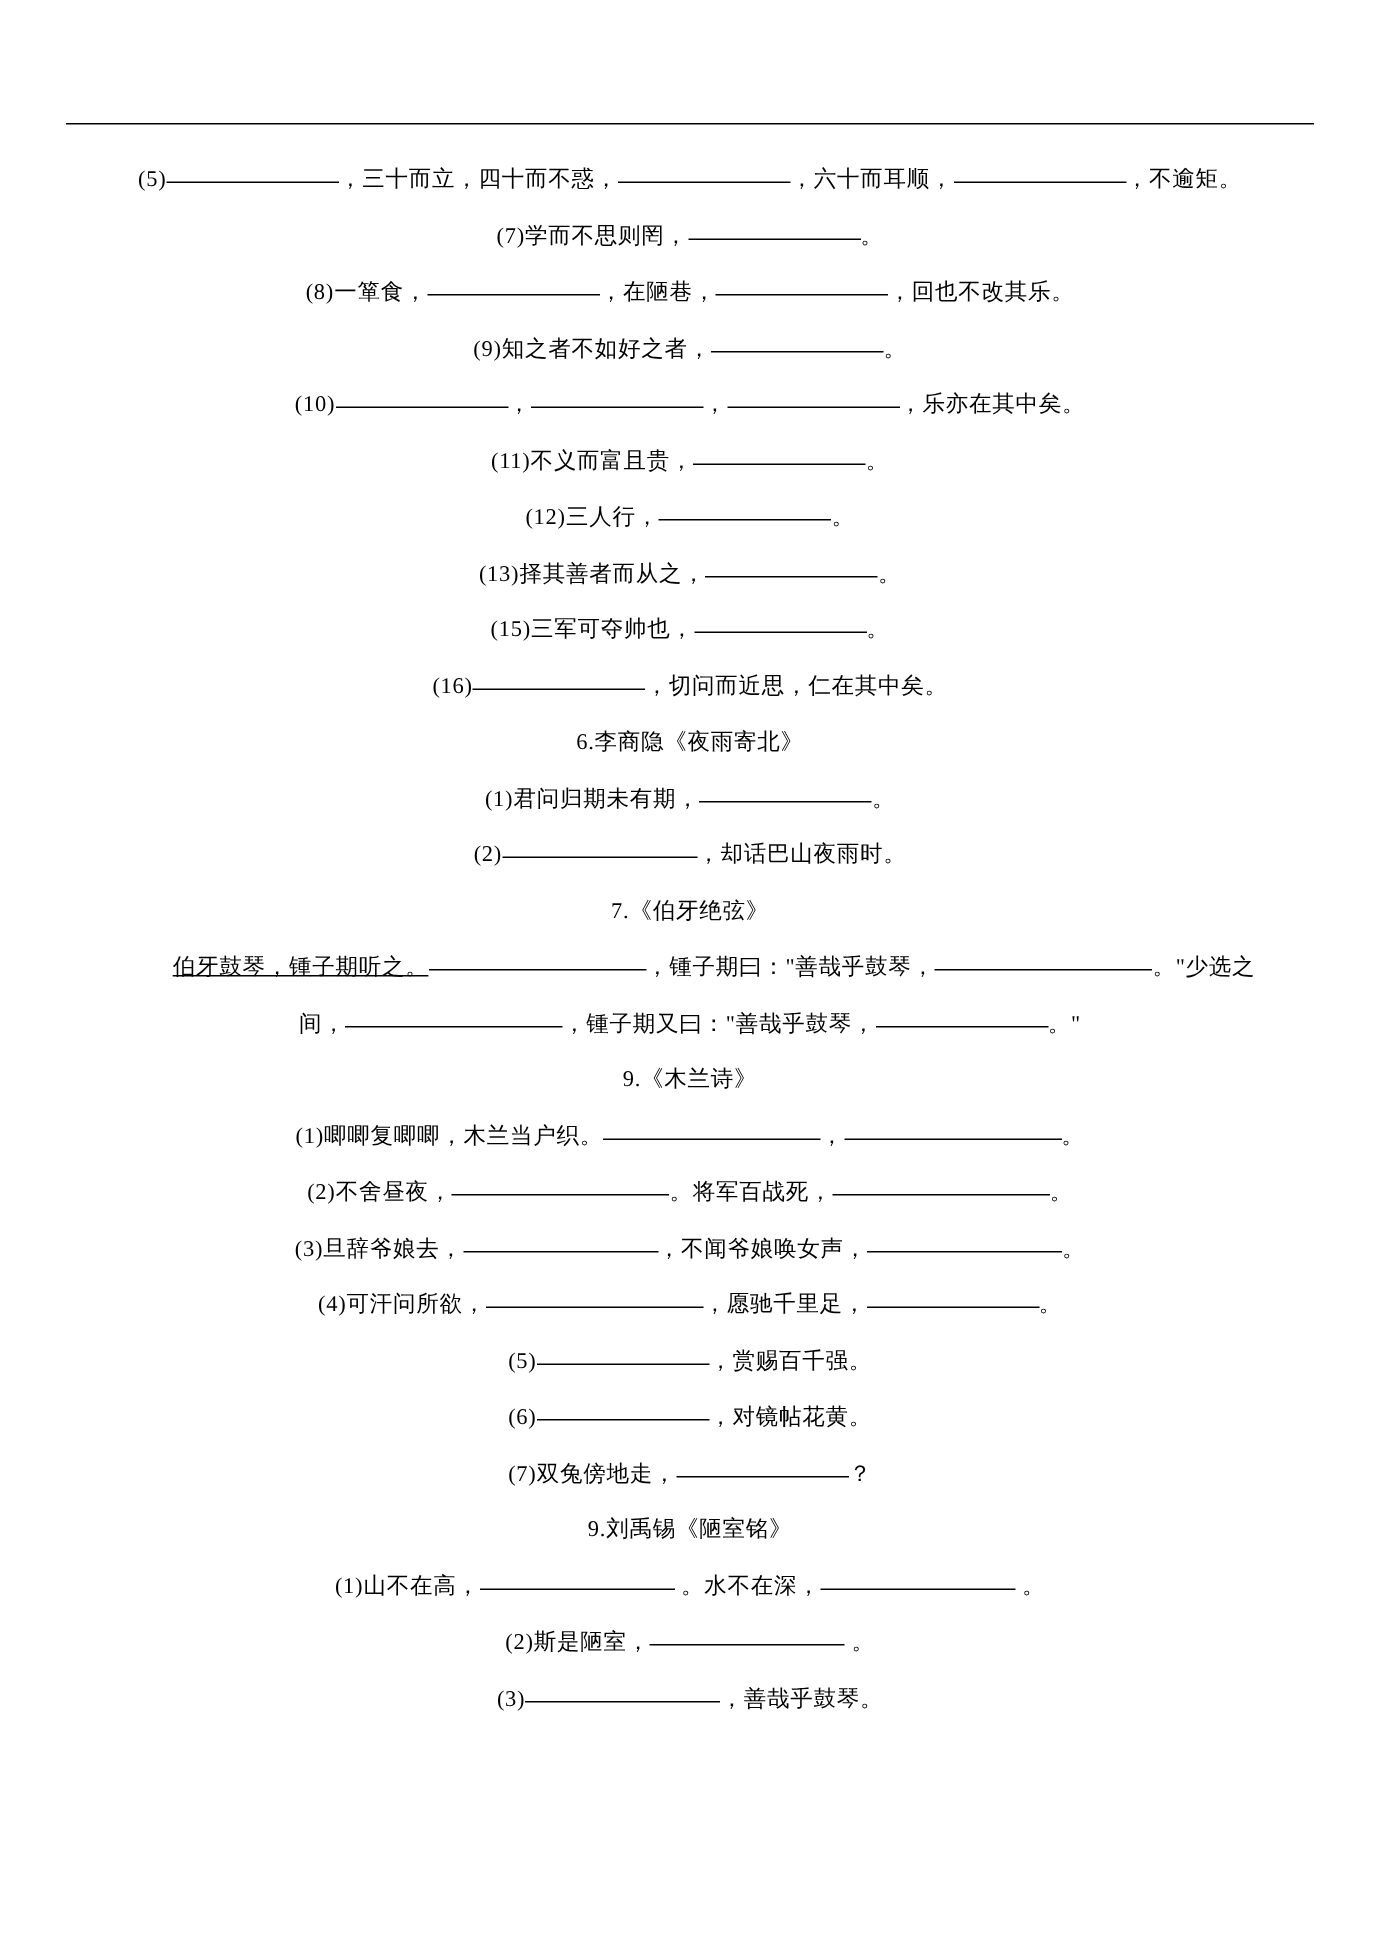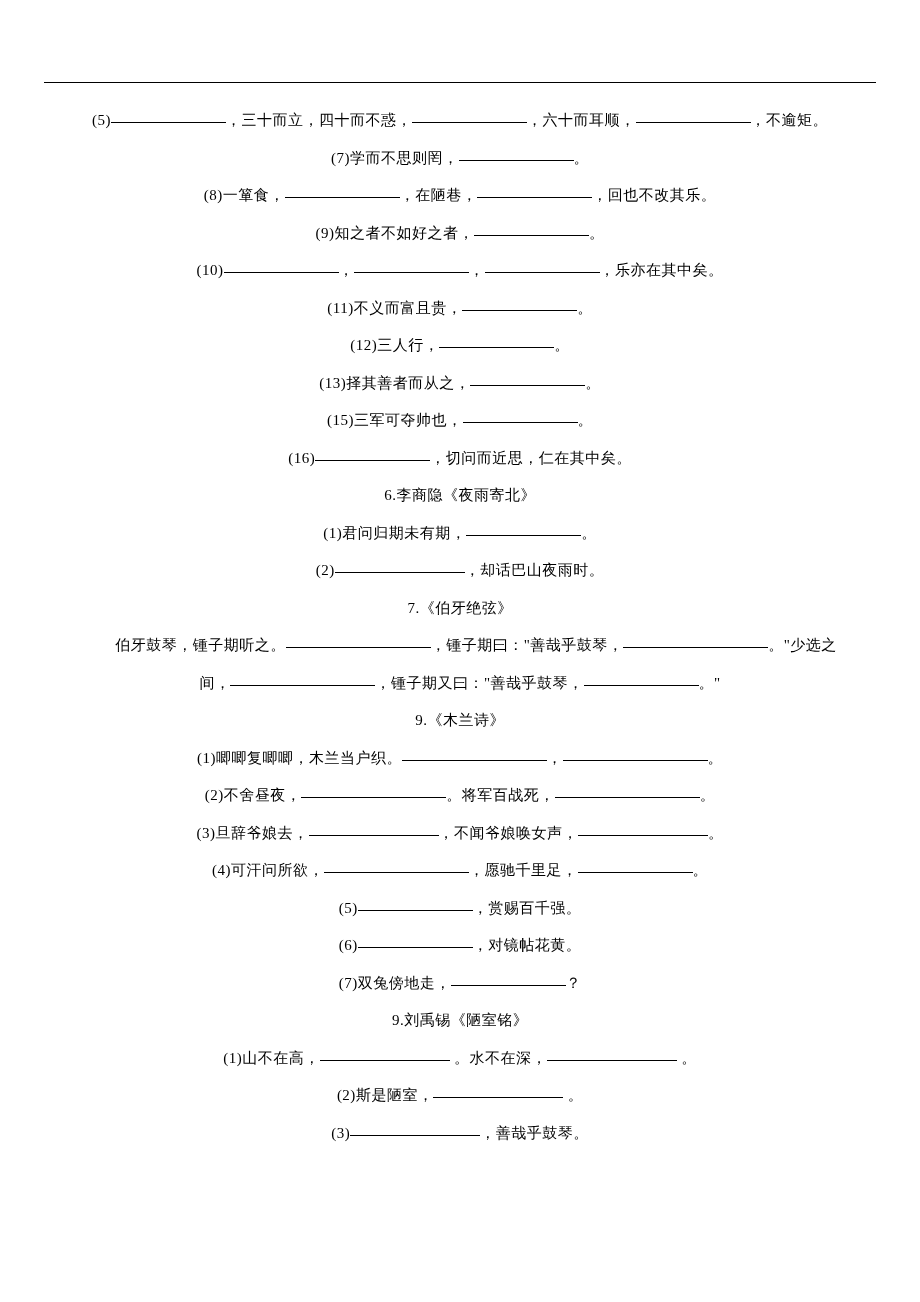--- a/index.html
+++ b/index.html
@@ -30,20 +30,21 @@
       right: 60px;
       text-align: center;
     }
     .line {
       line-height: 2.5;
       letter-spacing: 0.5px;
       white-space: nowrap;
     }
     .indent {
       padding-left: 32px;
+      text-decoration: underline;
     }
     .blank {
       display: inline-block;
       border-bottom: 1px solid #000;
       min-width: 115px;
       height: 1em;
       vertical-align: baseline;
       position: relative;
       top: -2px;
     }

